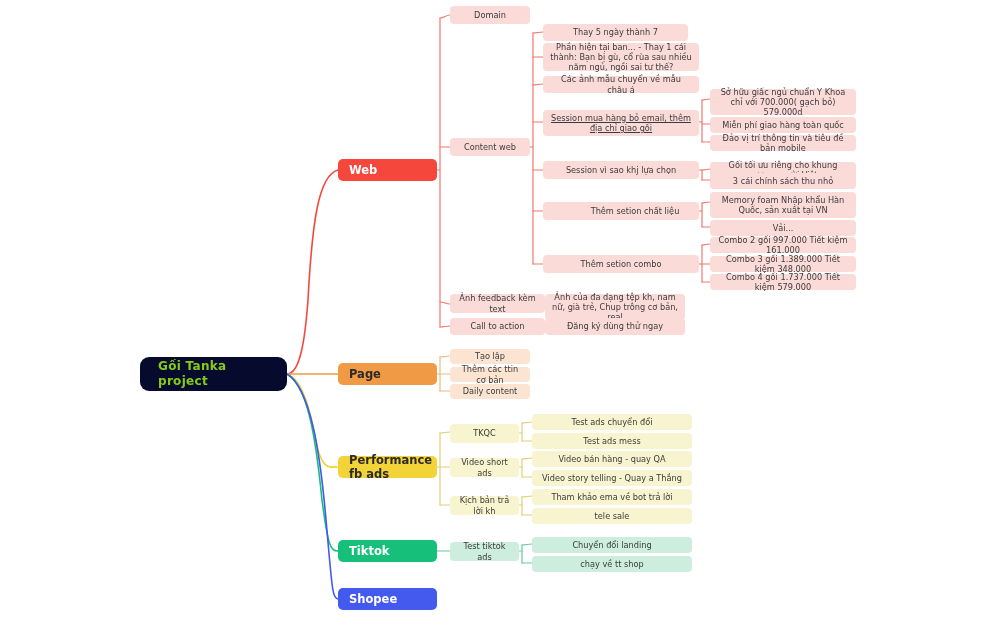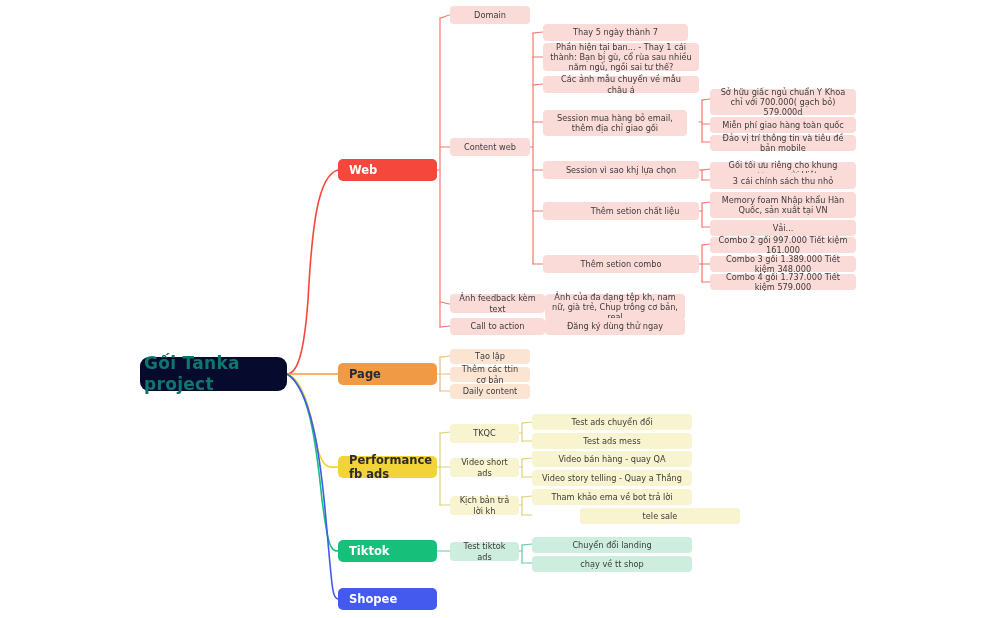--- a/index.html
+++ b/index.html
@@ -38,25 +38,25 @@
   }
   .node .txt {
     display: block;
     width: 100%;
   }
 
   
   .n-root {
     background: #060b2e;
     border-radius: 9px;
-    color: #0f766e;
-    font-size: 17px;
+    color: #84cc16;
+    font-size: 12px;
     font-weight: bold;
     letter-spacing: .3px;
-    padding: 0 4px;
+    padding: 0 18px;
   }
 
   
   .n-l1 {
     font-size: 11.5px;
     font-weight: bold;
     padding: 0 11px;
     border-radius: 5px;
   }
   .n-l1.c-red    { background: #f6473c; color: #ffffff; }
@@ -224,21 +224,21 @@
   </div>
 
   <div class="node n-sub t-red" style="left:543px; top:43px; width:156px; height:28px;">
     <span class="txt">Phần hiện tại ban... - Thay 1 cái thành: Bạn bị gù, cổ rùa sau nhiều năm ngủ, ngồi sai tư thế?</span>
   </div>
 
   <div class="node n-sub t-red" style="left:543px; top:76px; width:156px; height:17px;">
     <span class="txt">Các ảnh mẫu chuyển về mẫu châu á</span>
   </div>
 
-  <div class="node n-sub t-red" style="left:543px; top:110px; width:144px; height:26px;">
+  <div class="node n-sub t-red" style="left:543px; top:110px; width:156px; height:26px;text-decoration:underline;">
     <span class="txt">Session mua hàng bỏ email, thêm địa chỉ giao gối</span>
   </div>
 
   <div class="node n-sub t-red" style="left:543px; top:161px; width:156px; height:18px;">
     <span class="txt">Session vì sao khj lựa chọn</span>
   </div>
 
   <div class="node n-sub t-red" style="left:543px; top:202px; width:156px; height:18px;padding-left:35px;">
     <span class="txt">Thêm setion chất liệu</span>
   </div>
@@ -332,21 +332,21 @@
   </div>
 
   <div class="node n-sub t-yellow" style="left:532px; top:470px; width:160px; height:16px;">
     <span class="txt">Video story telling - Quay a Thắng</span>
   </div>
 
   <div class="node n-sub t-yellow" style="left:532px; top:489px; width:160px; height:16px;">
     <span class="txt">Tham khảo ema về bot trả lời</span>
   </div>
 
-  <div class="node n-sub t-yellow" style="left:532px; top:508px; width:160px; height:16px;margin-left:48px;">
+  <div class="node n-sub t-yellow" style="left:532px; top:508px; width:160px; height:16px;">
     <span class="txt">tele sale</span>
   </div>
 
   <div class="node n-sub t-green" style="left:450px; top:542px; width:69px; height:19px;">
     <span class="txt">Test tiktok ads</span>
   </div>
 
   <div class="node n-sub t-green" style="left:532px; top:556px; width:160px; height:16px;">
     <span class="txt">chạy về tt shop</span>
   </div>

